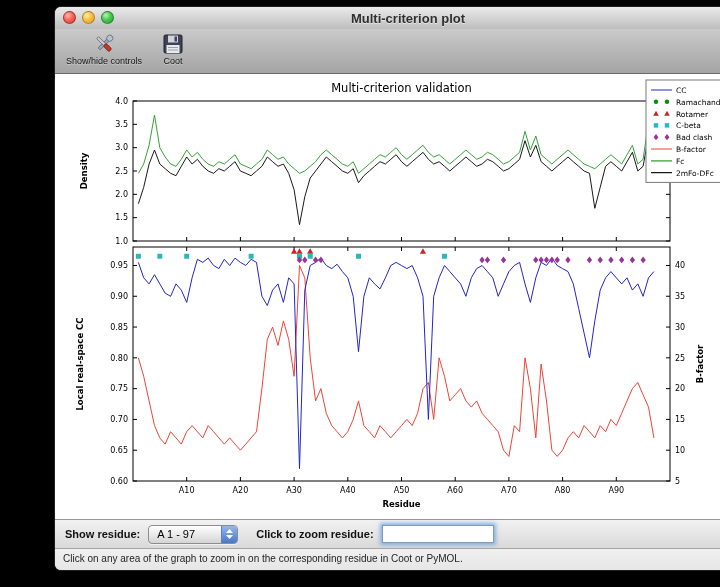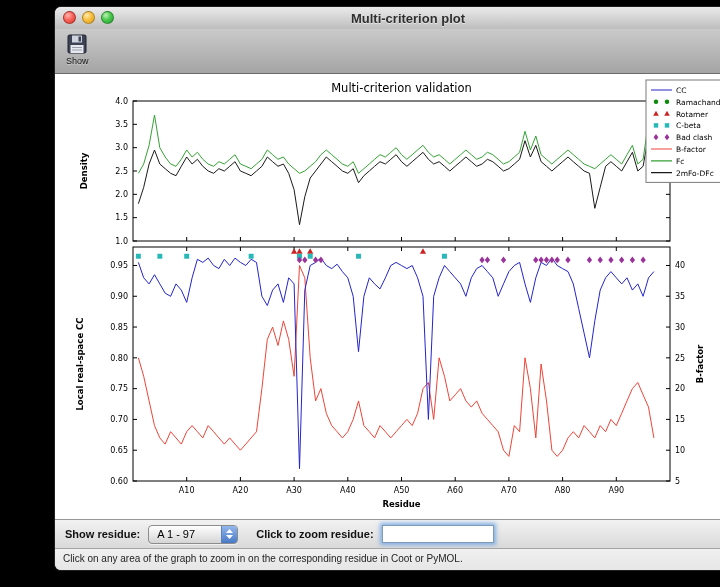--- a/index.html
+++ b/index.html
@@ -57,30 +57,45 @@
       <span class="tl yellow"></span>
       <span class="tl green"></span>
     </div>
     <div class="wtitle">Multi-criterion plot</div>
     <div class="pill"></div>
   </div>
 
   <div class="toolbar">
     <div class="tbtn">
       <span class="ticon">
+        <svg width="26" height="24" viewBox="0 0 26 24">
+          <g transform="rotate(45 13 12)">
+            <rect x="11.5" y="2" width="3" height="17" rx="1" fill="#97a5b8" stroke="#5d6b80" stroke-width="0.8"></rect>
+            <circle cx="13" cy="3.8" r="3.1" fill="#b7c2d2" stroke="#5d6b80" stroke-width="0.8"></circle>
+          </g>
+          <g transform="rotate(-45 13 12)">
+            <rect x="11.6" y="3" width="2.8" height="10" rx="0.5" fill="#c9c9c9" stroke="#6b6b6b" stroke-width="0.8"></rect>
+            <rect x="11" y="13" width="4" height="8" rx="1.6" fill="#c0392b" stroke="#7a1f14" stroke-width="0.8"></rect>
+          </g>
+        </svg>
+      </span>
+      <span class="tlabel">Show/hide controls</span>
+    </div>
+    <div class="tbtn">
+      <span class="ticon">
         <svg width="22" height="22" viewBox="0 0 22 22">
           <rect x="2" y="2" width="18" height="18" rx="1.5" fill="#3e4354" stroke="#1e2230" stroke-width="1"></rect>
           <rect x="6" y="2.5" width="10" height="7" fill="#cfd4de"></rect>
           <rect x="12.5" y="3.5" width="2.5" height="5" fill="#3e4354"></rect>
           <rect x="4.5" y="12" width="13" height="8" fill="#e8e9ee"></rect>
           <line x1="6" y1="14.5" x2="16" y2="14.5" stroke="#9aa0ae" stroke-width="1"></line>
           <line x1="6" y1="17" x2="16" y2="17" stroke="#9aa0ae" stroke-width="1"></line>
         </svg>
       </span>
-      <span class="tlabel">Show</span>
+      <span class="tlabel">Coot</span>
     </div>
   </div>
 
   <div class="figure">
     <svg id="chart" width="706" height="445" viewBox="0 0 706 445">
         <text x="346.5" y="18" fill="#000" font-size="11.5" text-anchor="middle" font-family="&quot;DejaVu Sans&quot;, sans-serif" font-weight="normal">Multi-criterion validation</text>
         <rect x="78" y="27" width="537" height="140" fill="none" stroke="#000" stroke-width="1"></rect>
         <rect x="78" y="173" width="537" height="234" fill="none" stroke="#000" stroke-width="1"></rect>
         <line x1="78" y1="167" x2="82" y2="167" stroke="#000"></line>
         <line x1="611" y1="167" x2="615" y2="167" stroke="#000"></line>

